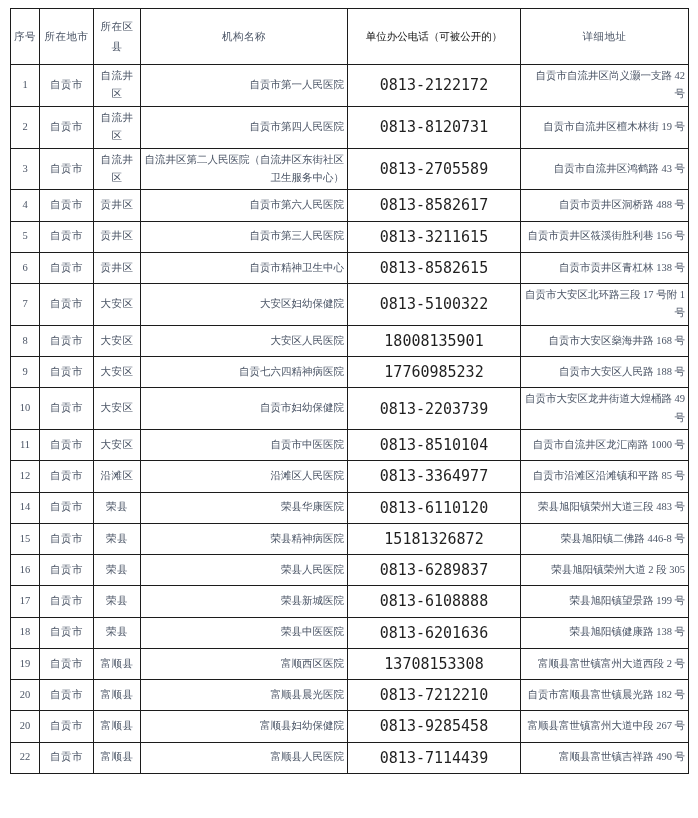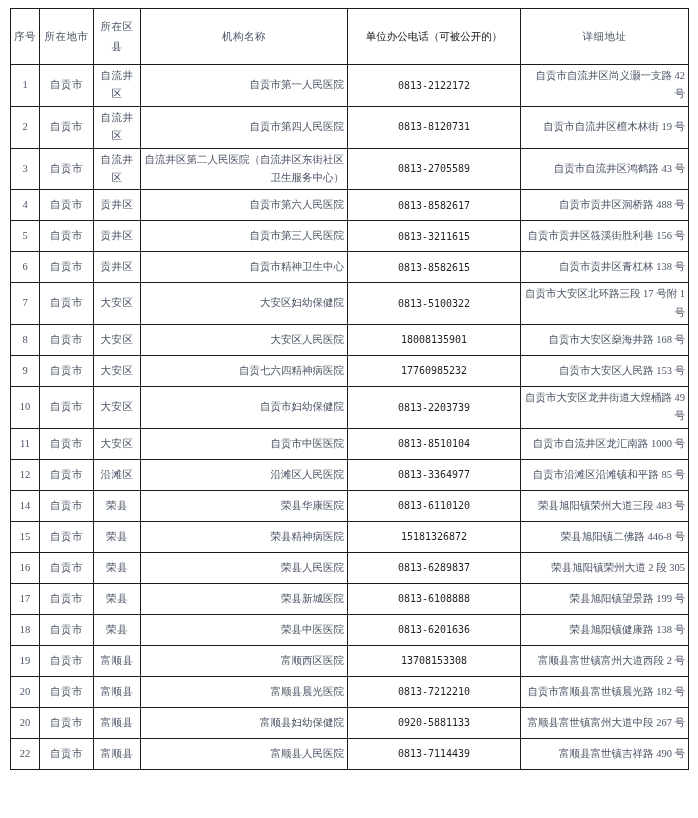--- a/index.html
+++ b/index.html
@@ -41,21 +41,21 @@
     color: #141414;
     letter-spacing: 0px;
   }
   .hospital-table tbody td {
     height: 31px;
   }
   .hospital-table td.col-phone {
     font-family: "DejaVu Sans Mono", "Liberation Mono", monospace;
     color: #1f1f1f;
     letter-spacing: 0px;
-    font-size: 10px;
+    font-size: 15px;
   }
   .hospital-table td.col-seq {
     letter-spacing: 0px;
     font-family: "Liberation Serif", serif;
   }
   .hospital-table td.col-address,
   .hospital-table td.col-name {
     letter-spacing: 0px;
     text-align: right;
   }
@@ -153,21 +153,21 @@
           <td class="col-name">大安区人民医院</td>
           <td class="col-phone">18008135901</td>
           <td class="col-address">自贡市大安区燊海井路 168 号</td>
         </tr>
         <tr>
           <td class="col-seq">9</td>
           <td class="col-city">自贡市</td>
           <td class="col-district">大安区</td>
           <td class="col-name">自贡七六四精神病医院</td>
           <td class="col-phone">17760985232</td>
-          <td class="col-address">自贡市大安区人民路 153 号</td>
+          <td class="col-address">自贡市大安区人民路 188 号</td>
         </tr>
         <tr>
           <td class="col-seq">10</td>
           <td class="col-city">自贡市</td>
           <td class="col-district">大安区</td>
           <td class="col-name">自贡市妇幼保健院</td>
           <td class="col-phone">0813-2203739</td>
           <td class="col-address">自贡市大安区龙井街道大煌桶路 49 号</td>
         </tr>
         <tr>
@@ -240,21 +240,21 @@
           <td class="col-district">富顺县</td>
           <td class="col-name">富顺县晨光医院</td>
           <td class="col-phone">0813-7212210</td>
           <td class="col-address">自贡市富顺县富世镇晨光路 182 号</td>
         </tr>
         <tr>
           <td class="col-seq">20</td>
           <td class="col-city">自贡市</td>
           <td class="col-district">富顺县</td>
           <td class="col-name">富顺县妇幼保健院</td>
-          <td class="col-phone">0920-5881133</td>
+          <td class="col-phone">0813-9285458</td>
           <td class="col-address">富顺县富世镇富州大道中段 267 号</td>
         </tr>
         <tr>
           <td class="col-seq">22</td>
           <td class="col-city">自贡市</td>
           <td class="col-district">富顺县</td>
           <td class="col-name">富顺县人民医院</td>
           <td class="col-phone">0813-7114439</td>
           <td class="col-address">富顺县富世镇吉祥路 490 号</td>
         </tr>

